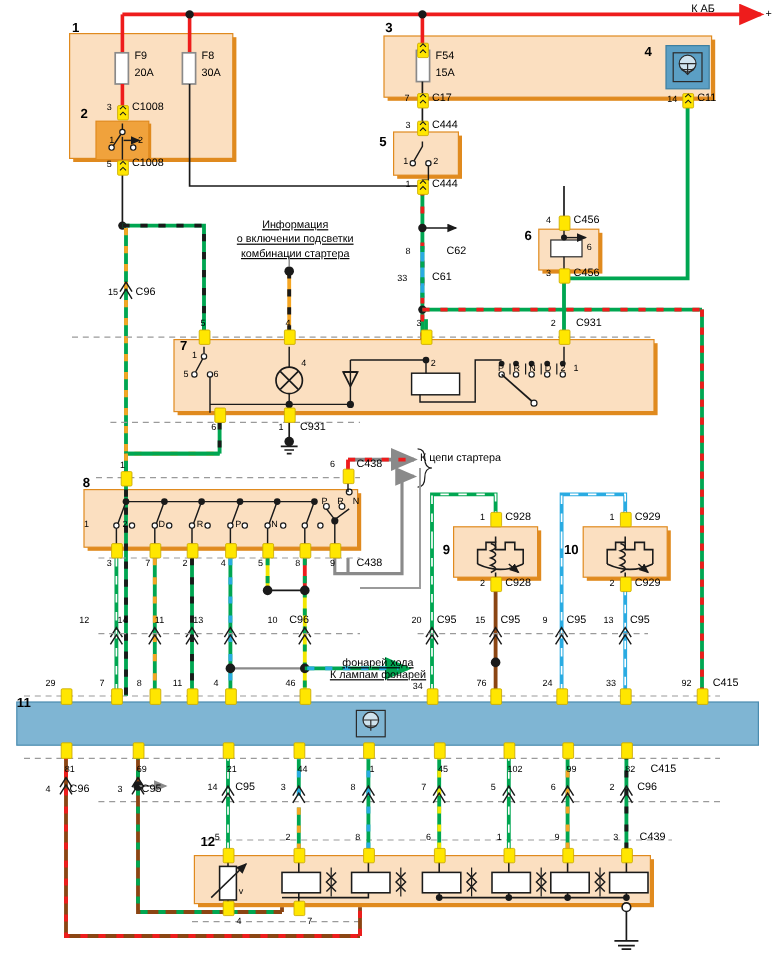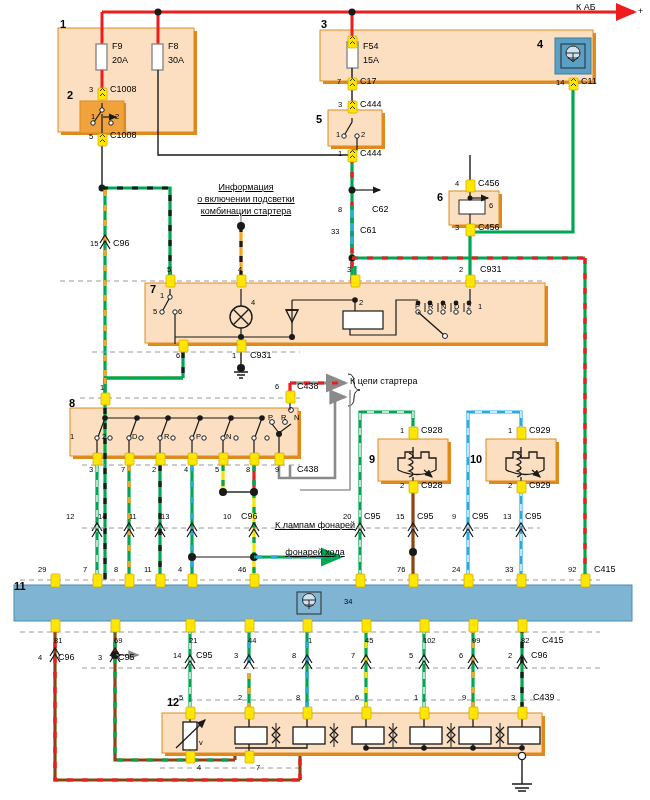--- a/index.html
+++ b/index.html
@@ -683,21 +683,21 @@
 <div class="lbl sm" style="left:215px;top:466px">5</div>
 <div class="lbl sm" style="left:246px;top:466px">8</div>
 
 <div class="lbl sm" style="left:66px;top:513px">12</div>
 <div class="lbl sm" style="left:98px;top:513px">14</div>
 <div class="lbl sm" style="left:129px;top:513px">11</div>
 <div class="lbl sm" style="left:161px;top:513px">13</div>
 <div class="lbl sm" style="left:223px;top:513px">10</div>
 <div class="lbl" style="left:241px;top:511px">C96</div>
 
-<div class="lbl ctr" style="left:255px;top:520px;width:120px">К лампам фонарей</div>
+<div class="lbl ctr" style="left:255px;top:557px;width:120px">К лампам фонарей</div>
 <div class="lbl ctr" style="left:255px;top:547px;width:120px">фонарей хода</div>
 <div class="lbl" style="left:350px;top:376px">К цепи стартера</div>
 
 <div class="lbl sm" style="left:400px;top:427px">1</div>
 <div class="lbl" style="left:421px;top:425px">C928</div>
 <div class="lbl sm" style="left:400px;top:482px">2</div>
 <div class="lbl" style="left:421px;top:480px">C928</div>
 <div class="lbl sm" style="left:508px;top:427px">1</div>
 <div class="lbl" style="left:529px;top:425px">C929</div>
 <div class="lbl sm" style="left:508px;top:482px">2</div>
@@ -711,21 +711,21 @@
 <div class="lbl" style="left:472px;top:511px">C95</div>
 <div class="lbl sm" style="left:503px;top:513px">13</div>
 <div class="lbl" style="left:525px;top:511px">C95</div>
 
 <div class="lbl sm" style="left:38px;top:566px">29</div>
 <div class="lbl sm" style="left:83px;top:566px">7</div>
 <div class="lbl sm" style="left:114px;top:566px">8</div>
 <div class="lbl sm" style="left:144px;top:566px">11</div>
 <div class="lbl sm" style="left:178px;top:566px">4</div>
 <div class="lbl sm" style="left:238px;top:566px">46</div>
-<div class="lbl sm" style="left:344px;top:598px">34</div>
+<div class="lbl sm" style="left:344px;top:568px">34</div>
 <div class="lbl sm" style="left:397px;top:566px">76</div>
 <div class="lbl sm" style="left:452px;top:566px">24</div>
 <div class="lbl sm" style="left:505px;top:566px">33</div>
 <div class="lbl sm" style="left:568px;top:566px">92</div>
 <div class="lbl" style="left:594px;top:564px">C415</div>
 
 <div class="lbl sm" style="left:54px;top:637px">81</div>
 <div class="lbl sm" style="left:114px;top:637px">69</div>
 <div class="lbl sm" style="left:189px;top:637px">21</div>
 <div class="lbl sm" style="left:248px;top:637px">44</div>

